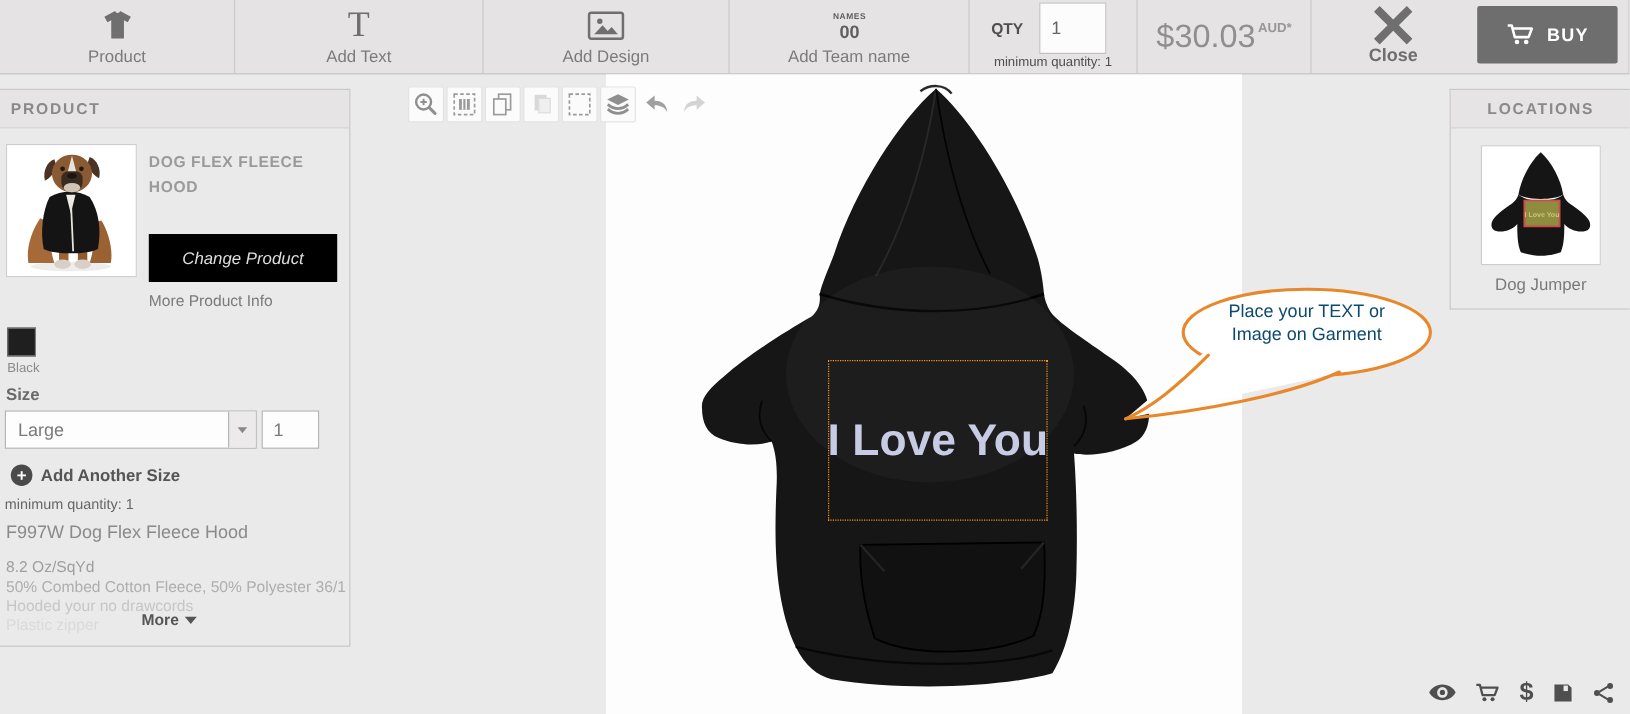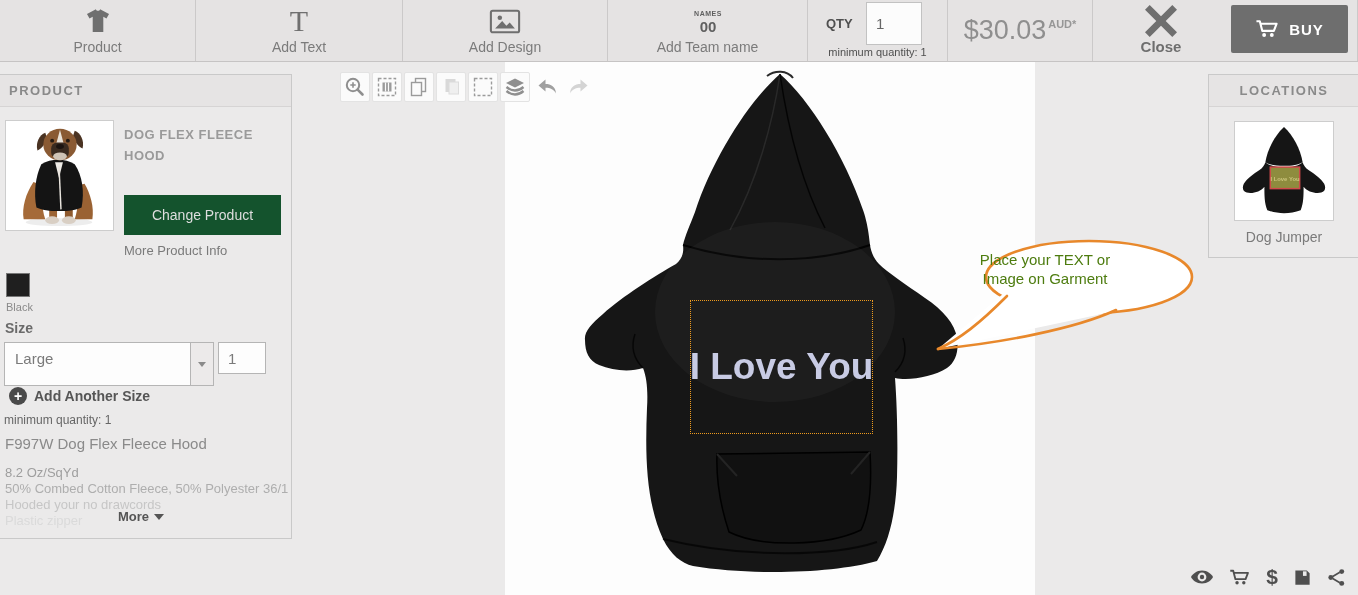--- a/index.html
+++ b/index.html
@@ -33,27 +33,27 @@
   .panel { position:absolute; border:1px solid #c9c9c9; }
   .left-panel { left:-1px; top:74px; width:293px; height:465px; }
   .panel-header { height:32px; background:#e6e4e4; border-bottom:1px solid #d6d4d4;
                   display:flex; align-items:center; font-size:13px; font-weight:bold;
                   letter-spacing:1.5px; color:#8a8a8a; }
   .left-panel .panel-header { padding-left:9px; }
   .thumb { position:absolute; background:#fff; border:1px solid #cdcdcd; }
   .prod-thumb { left:5px; top:45px; width:109px; height:111px; }
   .prod-title { position:absolute; left:124px; top:49px; width:162px; font-size:13px; font-weight:bold;
                 color:#9a9a9a; letter-spacing:.5px; line-height:21px; }
-  .change-btn { position:absolute; left:124px; top:120px; width:157px; height:40px; background:#14532d;
-                border:none; color:#dedede; font-size:14px; cursor:pointer; font-family:inherit; }
+  .change-btn { position:absolute; left:124px; top:120px; width:157px; height:40px; background:#000000;
+                border:none; color:#dedede; font-size:14px; cursor:pointer; font-family:inherit;font-style:italic; }
   .more-info { position:absolute; left:124px; top:168px; font-size:13px; color:#7a7a7a; cursor:pointer; }
   .swatch { position:absolute; left:6px; top:198px; width:24px; height:24px; border:1px solid #777; cursor:pointer; }
   .swatch-label { position:absolute; left:6px; top:226px; font-size:11px; color:#8a8a8a; }
   .size-label { position:absolute; left:5px; top:245px; font-size:14px; font-weight:bold; color:#6a6a6a; }
-  .size-select { position:absolute; left:4px; top:267px; width:210px; height:44px; background:#fdfdfd;
+  .size-select { position:absolute; left:4px; top:267px; width:210px; height:32px; background:#fdfdfd;
                  border:1px solid #b5b5b5; cursor:pointer; }
   .size-select .sel-text { position:absolute; left:10px; top:7px; font-size:15px; color:#7a7a7a; }
   .sel-caret-box { position:absolute; right:0; top:0; width:23px; height:100%; background:#eceaea;
                    border-left:1px solid #b5b5b5; display:flex; align-items:center; justify-content:center; }
   .caret-down { width:0; height:0; border-left:4px solid transparent; border-right:4px solid transparent;
                 border-top:5px solid #8a8a8a; }
   .size-qty { position:absolute; left:218px; top:267px; width:48px; height:32px; border:1px solid #b5b5b5;
               background:#fdfdfd; font-size:15px; color:#7a7a7a; padding-left:9px; font-family:inherit; }
   .add-size { position:absolute; left:9px; top:312px; display:flex; align-items:center; gap:7px; cursor:pointer; }
   .plus-circle { width:18px; height:18px; border-radius:50%; background:#4a4a4a; color:#fff;
@@ -72,22 +72,22 @@
   .canvas-white { position:absolute; left:505px; top:62px; width:530px; height:533px; background:#fdfdfd; }
   .garment-svg { position:absolute; left:505px; top:62px; }
   .ctoolbar { position:absolute; left:340px; top:72px; display:flex; gap:2px; }
   .ctool-btn { width:30px; height:30px; background:#fbfbfb; border:1px solid #e3e3e3; border-radius:2px;
                display:flex; align-items:center; justify-content:center; cursor:pointer; padding:0; }
   .ctool-btn.flat { background:transparent; border-color:transparent; }
   .print-area { position:absolute; left:690px; top:300px; width:183px; height:134px;
                 border:1px dotted #ee9a1d; display:flex; align-items:center; justify-content:center; cursor:move; }
   .design-text { font-size:37px; font-weight:bold; color:#c8cbe4; white-space:nowrap; }
   .bubble-svg { position:absolute; left:870px; top:235px; pointer-events:none; }
-  .bubble-text { position:absolute; left:959px; top:250px; width:172px; text-align:center;
-                 font-size:15px; color:#4d7c0f; line-height:19px; }
+  .bubble-text { position:absolute; left:1003px; top:250px; width:172px; text-align:center;
+                 font-size:15px; color:#0c4a6e; line-height:19px; }
 
   
   .right-panel { left:1208px; top:74px; width:151px; height:184px; border-right:none; }
   .right-panel .panel-header { justify-content:center; }
   .loc-thumb { left:25px; top:46px; width:100px; height:100px; cursor:pointer; }
   .loc-caption { position:absolute; left:0; top:154px; width:100%; text-align:center; font-size:14px; color:#7a7a7a; }
 
   
   .footer-actions { position:absolute; right:12px; top:565px; display:flex; align-items:center; gap:15px; }
   .fa-btn { background:none; border:none; cursor:pointer; padding:0; display:flex; align-items:center; }

